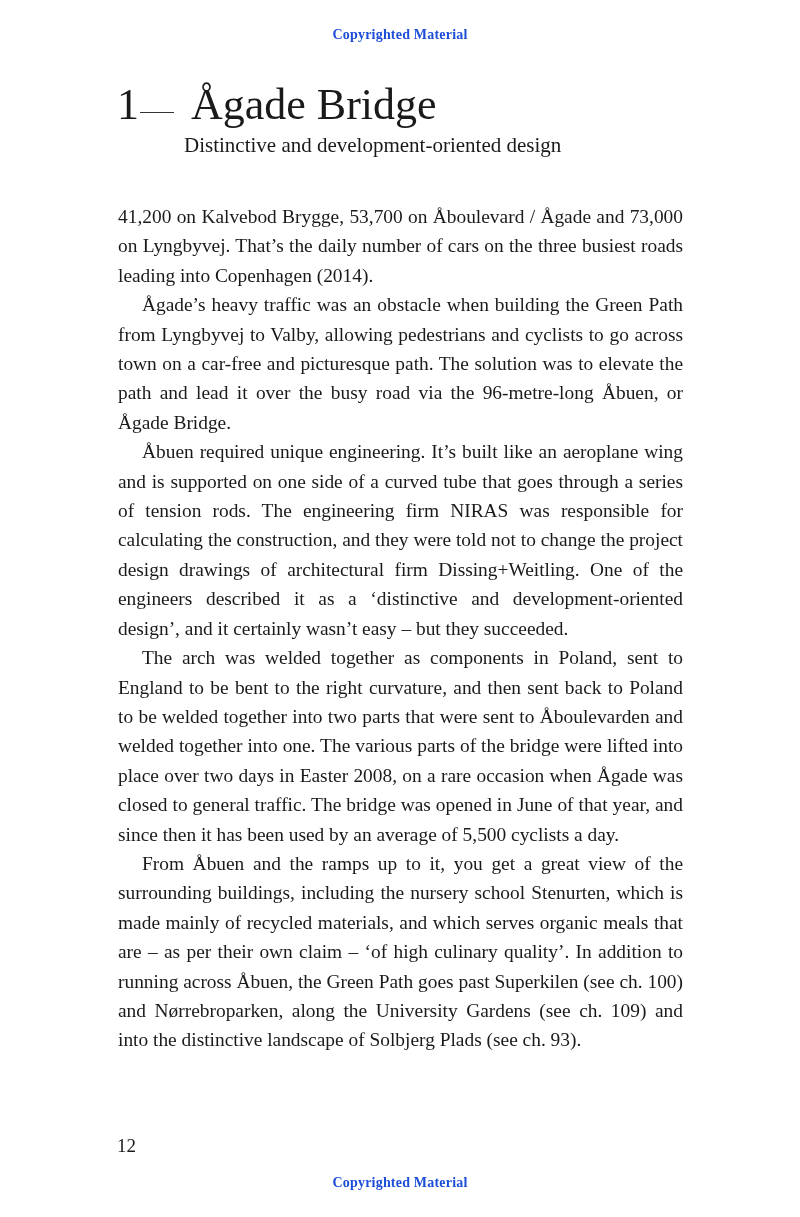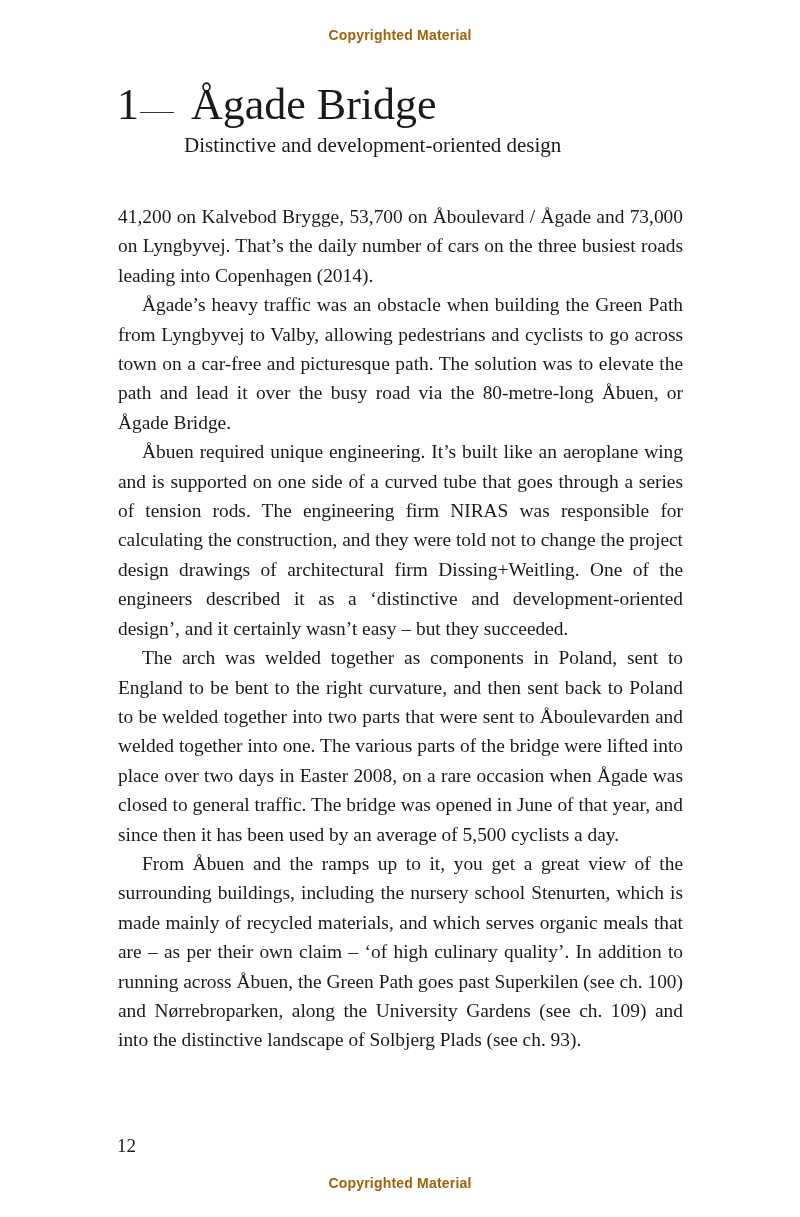--- a/index.html
+++ b/index.html
@@ -1,18 +1,18 @@
 <!DOCTYPE html>
 <html><head>
 <meta charset="utf-8">
 <style>
   html, body { margin: 0; padding: 0; background: #ffffff; }
   body { width: 800px; height: 1217px; position: relative; overflow: hidden; color: #1a1a1a; }
   .copyright { position: absolute; left: 0; width: 800px; text-align: center;
-    font-family: Liberation Sans, sans-serif; font-weight: bold; font-size: 14px; color: #a16207; letter-spacing: 0.2px; }
+    font-family: Liberation Serif, serif; font-weight: bold; font-size: 14px; color: #1d4ed8; letter-spacing: 0.2px; }
   .copyright.top { top: 27px; }
   .copyright.bottom { top: 1175px; }
   .chapter-heading { position: absolute; left: 117px; top: 80px; height: 50px; display: flex; align-items: baseline;
     font-family: "Liberation Serif", serif; font-size: 44px; color: #1a1a1a; line-height: 50px; }
   .chapter-number { font-weight: normal; }
   .chapter-sep { display: inline-block; width: 34px; border-bottom: 1.5px solid #333; margin: 0 1px; position: relative; top: -6px; }
   .chapter-title { margin-left: 16px; }
   .subtitle { position: absolute; left: 184px; top: 133px; font-family: "Liberation Serif", serif; 
     font-size: 21px; color: #1a1a1a; }
   .body-text { position: absolute; left: 118px; top: 202px; width: 565px;
@@ -28,21 +28,21 @@
 
 <div class="chapter-heading">
   <span class="chapter-number">1</span>
   <span class="chapter-sep"></span>
   <span class="chapter-title">Ågade Bridge</span>
 </div>
 <div class="subtitle">Distinctive and development-oriented design</div>
 
 <div class="body-text">
   <p class="first">41,200 on Kalvebod Brygge, 53,700 on Åboulevard / Ågade and 73,000 on Lyngbyvej. That’s the daily number of cars on the three busiest roads leading into Copenhagen (2014).</p>
-  <p>Ågade’s heavy traffic was an obstacle when building the Green Path from Lyngbyvej to Valby, allowing pedestrians and cyclists to go across town on a car-free and picturesque path. The solution was to elevate the path and lead it over the busy road via the 80-metre-long Åbuen, or Ågade Bridge.</p>
+  <p>Ågade’s heavy traffic was an obstacle when building the Green Path from Lyngbyvej to Valby, allowing pedestrians and cyclists to go across town on a car-free and picturesque path. The solution was to elevate the path and lead it over the busy road via the 96-metre-long Åbuen, or Ågade Bridge.</p>
   <p>Åbuen required unique engineering. It’s built like an aeroplane wing and is supported on one side of a curved tube that goes through a series of tension rods. The engineering firm NIRAS was responsible for calculating the construction, and they were told not to change the project design drawings of architectural firm Dissing+Weitling. One of the engineers described it as a ‘distinctive and development-oriented design’, and it certainly wasn’t easy – but they succeeded.</p>
   <p>The arch was welded together as components in Poland, sent to England to be bent to the right curvature, and then sent back to Po­land to be welded together into two parts that were sent to Åboule­varden and welded together into one. The various parts of the bridge were lifted into place over two days in Easter 2008, on a rare occasion when Ågade was closed to general traffic. The bridge was opened in June of that year, and since then it has been used by an average of 5,500 cyclists a day.</p>
   <p>From Åbuen and the ramps up to it, you get a great view of the surrounding buildings, including the nursery school Stenurten, which is made mainly of recycled materials, and which serves organ­ic meals that are – as per their own claim – ‘of high culinary quali­ty’. In addition to running across Åbuen, the Green Path goes past Superkilen (see ch. 100) and Nørrebroparken, along the University Gardens (see ch. 109) and into the distinctive landscape of Solbjerg Plads (see ch. 93).</p>
 </div>
 
 <div class="page-number">12</div>
 
 <div class="copyright bottom">Copyrighted Material</div>
 
 </body></html>

